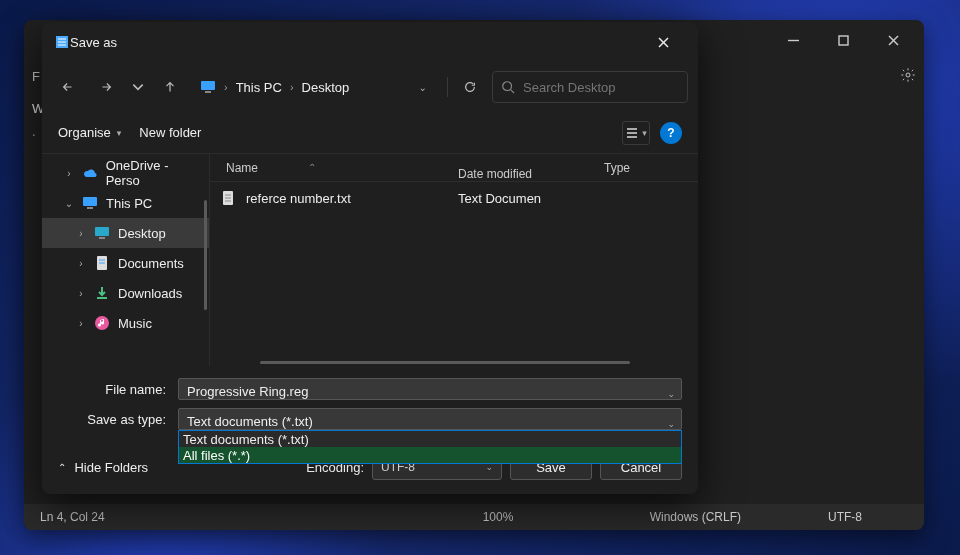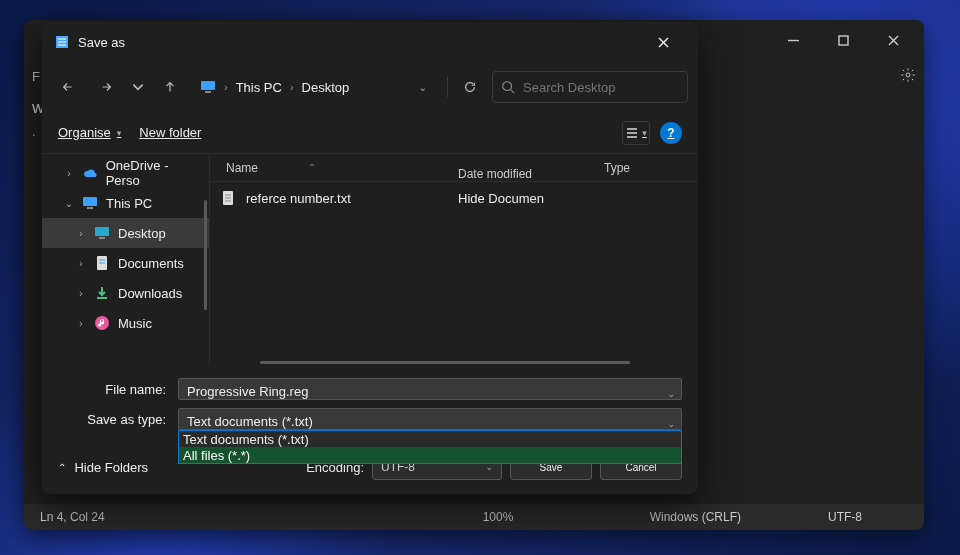--- a/index.html
+++ b/index.html
@@ -15,40 +15,40 @@
   .win-btn svg { width: 11px; height: 11px; }
   .notepad-menu { height: 32px; display: flex; align-items: center; padding: 0 8px; color: #ccc; justify-content: space-between; }
   .notepad-menu-left { display: flex; gap: 8px; }
   .gear-icon { width: 16px; height: 16px; }
   .notepad-status { height: 26px; background: #2a2a2a; display: flex; align-items: center; padding: 0 16px; font-size: 12px; color: #ccc; gap: 60px; border-bottom-left-radius: 8px; border-bottom-right-radius: 8px; }
   .status-item { min-width: 80px; }
   .status-right { margin-left: auto; display: flex; gap: 87px; }
 
   
   .saveas-dialog { position: absolute; top: 22px; left: 42px; width: 656px; background: #1f1f1f; border-radius: 8px; box-shadow: 0 12px 40px rgba(0,0,0,0.7); }
-  .dlg-titlebar { height: 40px; display: flex; align-items: center; padding: 0 12px; gap: 8px; }
+  .dlg-titlebar { height: 40px; display: flex; align-items: center; padding: 0 12px; gap: 0; }
   .dlg-title-icon { width: 16px; height: 16px; display:flex; align-items:center; justify-content:center; }
   .dlg-title-text { font-size: 13px; color: #eee; }
   .dlg-close { margin-left: auto; width: 46px; height: 32px; display: flex; align-items: center; justify-content: center; color: #eee; }
   .dlg-close svg { width: 11px; height: 11px; }
 
   .addrbar { height: 50px; display: flex; align-items: center; padding: 0 10px; gap: 6px; }
   .nav-btn { width: 32px; height: 32px; display: flex; align-items: center; justify-content: center; color: #bbb; }
   .nav-btn svg { width: 14px; height: 14px; }
   .breadcrumb { flex: 1; height: 32px; display: flex; align-items: center; padding: 0 8px; gap: 8px; }
   .breadcrumb .crumb-icon { width: 16px; height: 16px; }
   .breadcrumb .crumb { color: #eee; font-size: 13px; }
   .breadcrumb .sep { color: #999; font-size: 11px; }
   .crumb-dd { margin-left: auto; color: #aaa; font-size: 10px; padding: 0 6px; }
   .refresh-sep { width: 1px; height: 20px; background: #3a3a3a; }
   .searchbox { width: 196px; height: 32px; border:1px solid #3a3a3a; border-radius: 4px; display: flex; align-items: center; padding: 0 8px; gap: 8px; color: #888; }
   .searchbox input { background: transparent; border: none; outline: none; color: #eee; font-size: 13px; flex: 1; }
   .searchbox svg { width: 14px; height: 14px; flex: none; }
 
-  .toolbar2 { height: 42px; display: flex; align-items: center; padding: 0 16px; gap: 18px; border-bottom: 1px solid #2c2c2c; text-decoration: underline; }
+  .toolbar2 { height: 42px; display: flex; align-items: center; padding: 0 16px; gap: 18px; border-bottom: 1px solid #2c2c2c; }
   .toolbar2 .tb-btn { color: #eee; font-size: 13px; display: flex; align-items: center; gap: 6px; }
   .toolbar2 .tb-caret { font-size: 9px; color: #aaa; }
   .toolbar2-right { margin-left: auto; display: flex; align-items: center; gap: 10px; }
   .view-btn { width: 28px; height: 24px; border:1px solid #3a3a3a; border-radius: 3px; display: flex; align-items: center; justify-content: center; gap: 3px; }
   .view-btn svg { width: 14px; height: 14px; }
   .help-btn { width: 22px; height: 22px; border-radius: 50%; background: #0078d4; color: #fff; display: flex; align-items: center; justify-content: center; font-size: 12px; font-weight: bold; }
 
   .explorer-body { display: flex; height: 212px; position: relative; }
   .sidebar { width: 168px; border-right: 1px solid #2c2c2c; padding: 4px 0; overflow: hidden; }
   .side-scroll { position: absolute; left: 162px; top: 46px; width: 3px; height: 110px; background: #5a5a5a; border-radius: 2px; }
@@ -77,21 +77,21 @@
   .dropdown-open { position: absolute; left: 136px; right: 16px; top: 64px; border: 1px solid #0078d4; background: #2a2a2a; z-index: 10; }
   .dd-option { height: 16px; padding: 0 4px; font-size: 13px; color: #eee; display: flex; align-items: center; }
   .dd-option.selected { background: #14532d; color: #fff; }
 
   .bottom-bar { display: flex; align-items: center; padding: 0 16px 14px; gap: 12px; }
   .hide-folders { display: flex; align-items: center; gap: 8px; color: #eee; font-size: 13px; }
   .hide-folders .caret { font-size: 10px; }
   .encoding-group { margin-left: auto; display: flex; align-items: center; gap: 8px; }
   .combo { border: 1px solid #555; background: #2d2d2d; height: 26px; min-width: 130px; padding: 0 8px; display: flex; align-items: center; justify-content: space-between; border-radius: 3px; color: #ccc; font-size: 12px; }
   .combo .dd-caret { font-size: 9px; color: #aaa; }
-  .btn { border: 1px solid #555; background: #2d2d2d; height: 26px; min-width: 82px; display: flex; align-items: center; justify-content: center; border-radius: 3px; color: #eee; font-size: 10px; }
+  .btn { border: 1px solid #555; background: #2d2d2d; height: 26px; min-width: 82px; display: flex; align-items: center; justify-content: center; border-radius: 3px; color: #eee; font-size: 13px; }
 
   
   .stroke { stroke: currentColor; fill: none; stroke-width: 1.4; }
 </style>
 </head>
 <body>
 
 <div class="bg-shape a"></div>
 <div class="bg-shape b"></div>
 
@@ -300,21 +300,21 @@
               <span class="file-icon">
                 <svg width="16" height="16" viewBox="0 0 16 16">
                   <rect x="3" y="1" width="10" height="14" fill="#ddd" rx="1"></rect>
                   <line x1="5" y1="5" x2="11" y2="5" stroke="#888"></line>
                   <line x1="5" y1="8" x2="11" y2="8" stroke="#888"></line>
                   <line x1="5" y1="11" x2="11" y2="11" stroke="#888"></line>
                 </svg>
               </span>
               <span>referce number.txt</span>
             </div>
-            <div class="col-type">Hide Documen</div>
+            <div class="col-type">Text Documen</div>
           </div>
         </div>
       <div class="file-scroll-h"></div>
     </div>
   </div>
 
   <div class="bottom-form">
     <div class="form-row">
       <div class="form-label">File name:</div>
       <div class="form-input">

